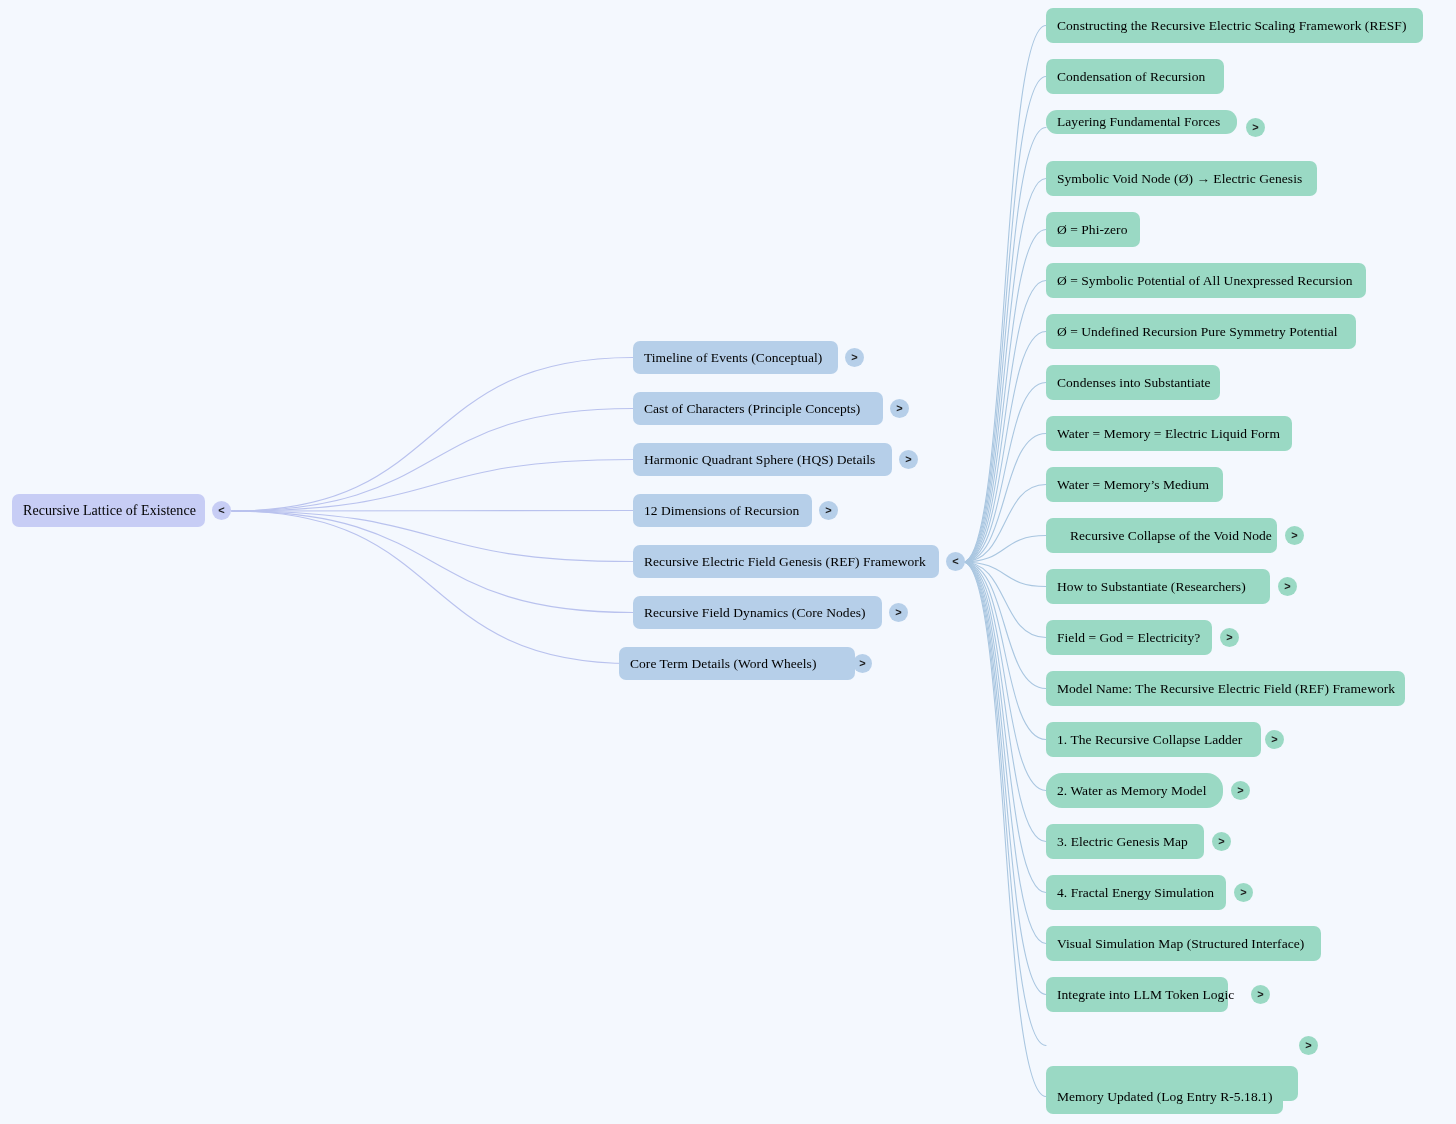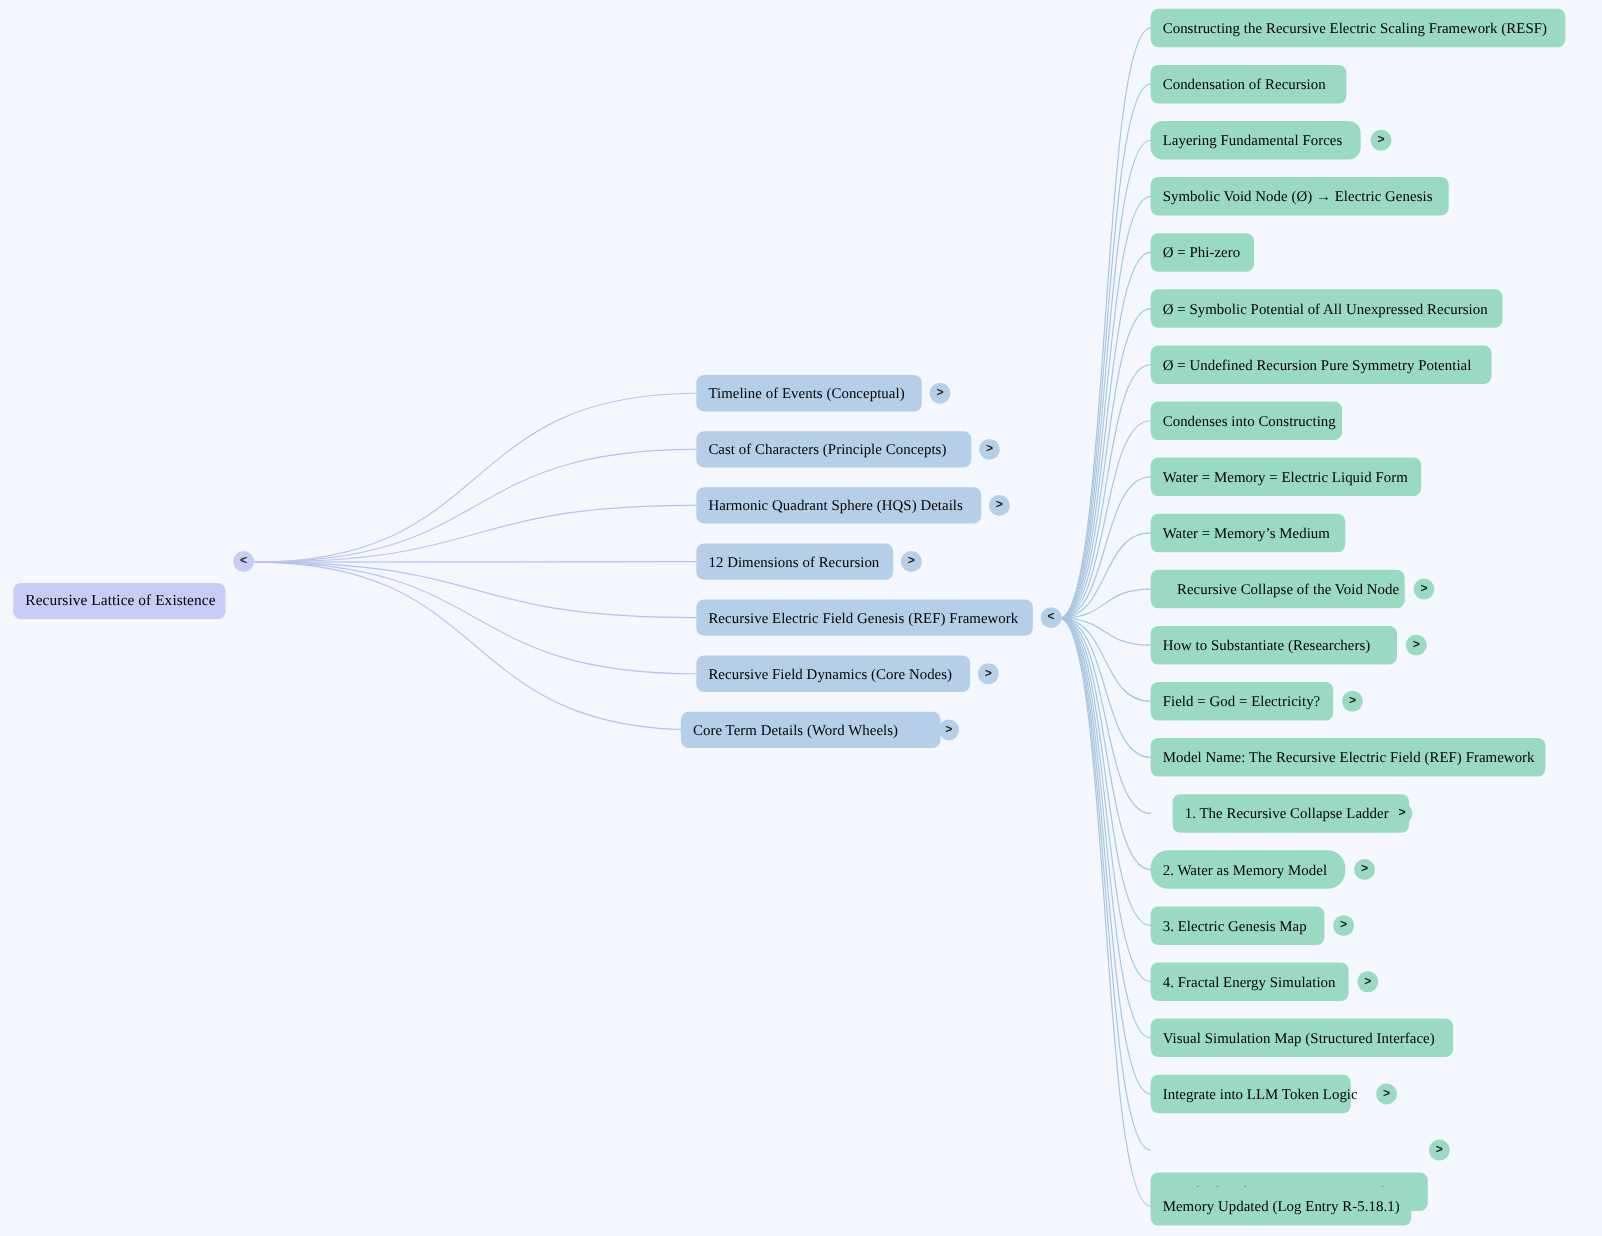--- a/index.html
+++ b/index.html
@@ -100,21 +100,21 @@
       <path d="M 963 562 C 1008.65 562, 1000.35 739.5, 1046 739.5" fill="none" stroke="#a9c6e0" stroke-width="1.1" stroke-linecap="round"></path>
       <path d="M 963 562 C 1008.65 562, 1000.35 790.5, 1046 790.5" fill="none" stroke="#a9c6e0" stroke-width="1.1" stroke-linecap="round"></path>
       <path d="M 963 562 C 1008.65 562, 1000.35 841.5, 1046 841.5" fill="none" stroke="#a9c6e0" stroke-width="1.1" stroke-linecap="round"></path>
       <path d="M 963 562 C 1008.65 562, 1000.35 892.5, 1046 892.5" fill="none" stroke="#a9c6e0" stroke-width="1.1" stroke-linecap="round"></path>
       <path d="M 963 562 C 1008.65 562, 1000.35 943.5, 1046 943.5" fill="none" stroke="#a9c6e0" stroke-width="1.1" stroke-linecap="round"></path>
       <path d="M 963 562 C 1008.65 562, 1000.35 994.5, 1046 994.5" fill="none" stroke="#a9c6e0" stroke-width="1.1" stroke-linecap="round"></path>
       <path d="M 963 562 C 1008.65 562, 1000.35 1045.5, 1046 1045.5" fill="none" stroke="#a9c6e0" stroke-width="1.1" stroke-linecap="round"></path>
       <path d="M 963 562 C 1008.65 562, 1000.35 1096.5, 1046 1096.5" fill="none" stroke="#a9c6e0" stroke-width="1.1" stroke-linecap="round"></path>
     </svg>
 
-  <div class="node root" id="root-node" style="left: 12px; top: 494px; width: 193px; height: 33px; margin-top: 36px;">Recursive Lattice of Existence</div>
+  <div class="node root" id="root-node" style="left: 12px; top: 494px; width: 193px; height: 33px;">Recursive Lattice of Existence</div>
   <div class="toggle root-t" id="root-toggle" style="left: 212px; top: 501px;">&lt;</div>
 
   <div id="lvl1-layer">
       <div class="node lvl1" style="left: 633px; top: 341px; width: 205px; height: 33px;">Timeline of Events (Conceptual)</div>
       <div class="toggle lvl1-t" style="left: 845px; top: 348px;">&gt;</div>
       <div class="node lvl1" style="left: 633px; top: 392px; width: 250px; height: 33px;">Cast of Characters (Principle Concepts)</div>
       <div class="toggle lvl1-t" style="left: 890px; top: 399px;">&gt;</div>
       <div class="node lvl1" style="left: 633px; top: 443px; width: 259px; height: 33px;">Harmonic Quadrant Sphere (HQS) Details</div>
       <div class="toggle lvl1-t" style="left: 899px; top: 450px;">&gt;</div>
       <div class="node lvl1" style="left: 633px; top: 494px; width: 179px; height: 33px;">12 Dimensions of Recursion</div>
@@ -122,37 +122,37 @@
       <div class="node lvl1" style="left: 633px; top: 545px; width: 306px; height: 33px;">Recursive Electric Field Genesis (REF) Framework</div>
       <div class="toggle lvl1-t" style="left: 946px; top: 552px;">&lt;</div>
       <div class="node lvl1" style="left: 633px; top: 596px; width: 249px; height: 33px;">Recursive Field Dynamics (Core Nodes)</div>
       <div class="toggle lvl1-t" style="left: 889px; top: 603px;">&gt;</div>
       <div class="node lvl1" style="left: 619px; top: 647px; width: 236px; height: 33px;">Core Term Details (Word Wheels)</div>
       <div class="toggle lvl1-t" style="left: 853px; top: 654px;">&gt;</div>
     </div>
   <div id="lvl2-layer">
       <div class="node lvl2" style="left: 1046px; top: 8px; width: 377px; height: 35px;">Constructing the Recursive Electric Scaling Framework (RESF)</div>
       <div class="node lvl2" style="left: 1046px; top: 59px; width: 178px; height: 35px;">Condensation of Recursion</div>
-      <div class="node lvl2" style="left: 1046px; top: 110px; width: 191px; height: 35px; border-radius: 11px;">Layering Fundamental Forces</div>
+      <div class="node lvl2" style="left: 1046px; top: 110px; width: 191px; height: 24px; border-radius: 11px;">Layering Fundamental Forces</div>
       <div class="toggle lvl2-t" style="left: 1246px; top: 118px;">&gt;</div>
       <div class="node lvl2" style="left: 1046px; top: 161px; width: 271px; height: 35px;">Symbolic Void Node (Ø) → Electric Genesis</div>
       <div class="node lvl2" style="left: 1046px; top: 212px; width: 94px; height: 35px;">Ø = Phi-zero</div>
       <div class="node lvl2" style="left: 1046px; top: 263px; width: 320px; height: 35px;">Ø = Symbolic Potential of All Unexpressed Recursion</div>
       <div class="node lvl2" style="left: 1046px; top: 314px; width: 310px; height: 35px;">Ø = Undefined Recursion Pure Symmetry Potential</div>
-      <div class="node lvl2" style="left: 1046px; top: 365px; width: 174px; height: 35px;">Condenses into Constructing</div>
+      <div class="node lvl2" style="left: 1046px; top: 365px; width: 174px; height: 35px;">Condenses into Substantiate</div>
       <div class="node lvl2" style="left: 1046px; top: 416px; width: 246px; height: 35px;">Water = Memory = Electric Liquid Form</div>
       <div class="node lvl2" style="left: 1046px; top: 467px; width: 177px; height: 35px;">Water = Memory’s Medium</div>
       <div class="node lvl2" style="left: 1046px; top: 518px; width: 231px; height: 35px; padding-left: 24px;">Recursive Collapse of the Void Node</div>
       <div class="toggle lvl2-t" style="left: 1285px; top: 526px;">&gt;</div>
       <div class="node lvl2" style="left: 1046px; top: 569px; width: 224px; height: 35px;">How to Substantiate (Researchers)</div>
       <div class="toggle lvl2-t" style="left: 1278px; top: 577px;">&gt;</div>
       <div class="node lvl2" style="left: 1046px; top: 620px; width: 166px; height: 35px;">Field = God = Electricity?</div>
       <div class="toggle lvl2-t" style="left: 1220px; top: 628px;">&gt;</div>
       <div class="node lvl2" style="left: 1046px; top: 671px; width: 359px; height: 35px;">Model Name: The Recursive Electric Field (REF) Framework</div>
-      <div class="node lvl2" style="left: 1046px; top: 722px; width: 215px; height: 35px; margin-left: 20px;">1. The Recursive Collapse Ladder</div>
+      <div class="node lvl2" style="left: 1046px; top: 722px; width: 215px; height: 35px;">1. The Recursive Collapse Ladder</div>
       <div class="toggle lvl2-t" style="left: 1265px; top: 730px;">&gt;</div>
       <div class="node lvl2" style="left: 1046px; top: 773px; width: 177px; height: 35px; border-radius: 16px;">2. Water as Memory Model</div>
       <div class="toggle lvl2-t" style="left: 1231px; top: 781px;">&gt;</div>
       <div class="node lvl2" style="left: 1046px; top: 824px; width: 158px; height: 35px;">3. Electric Genesis Map</div>
       <div class="toggle lvl2-t" style="left: 1212px; top: 832px;">&gt;</div>
       <div class="node lvl2" style="left: 1046px; top: 875px; width: 180px; height: 35px;">4. Fractal Energy Simulation</div>
       <div class="toggle lvl2-t" style="left: 1234px; top: 883px;">&gt;</div>
       <div class="node lvl2" style="left: 1046px; top: 926px; width: 275px; height: 35px;">Visual Simulation Map (Structured Interface)</div>
       <div class="node lvl2" style="left: 1046px; top: 977px; width: 182px; height: 35px;">Integrate into LLM Token Logic</div>
       <div class="toggle lvl2-t" style="left: 1251px; top: 985px;">&gt;</div>

